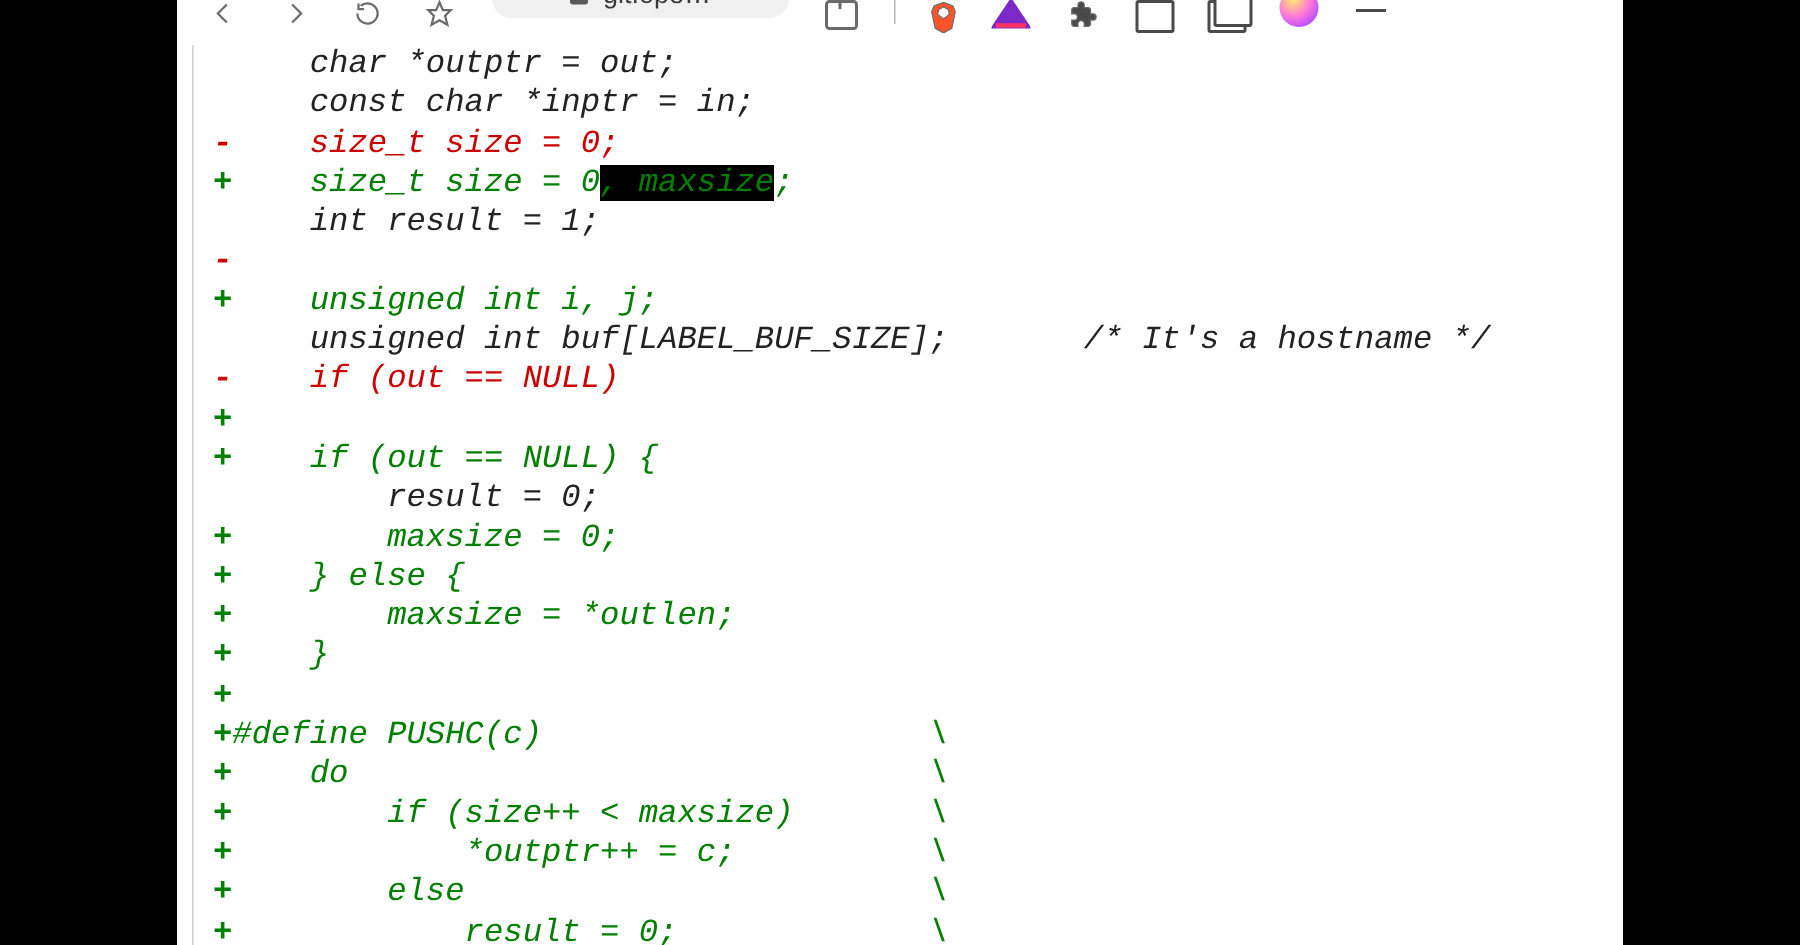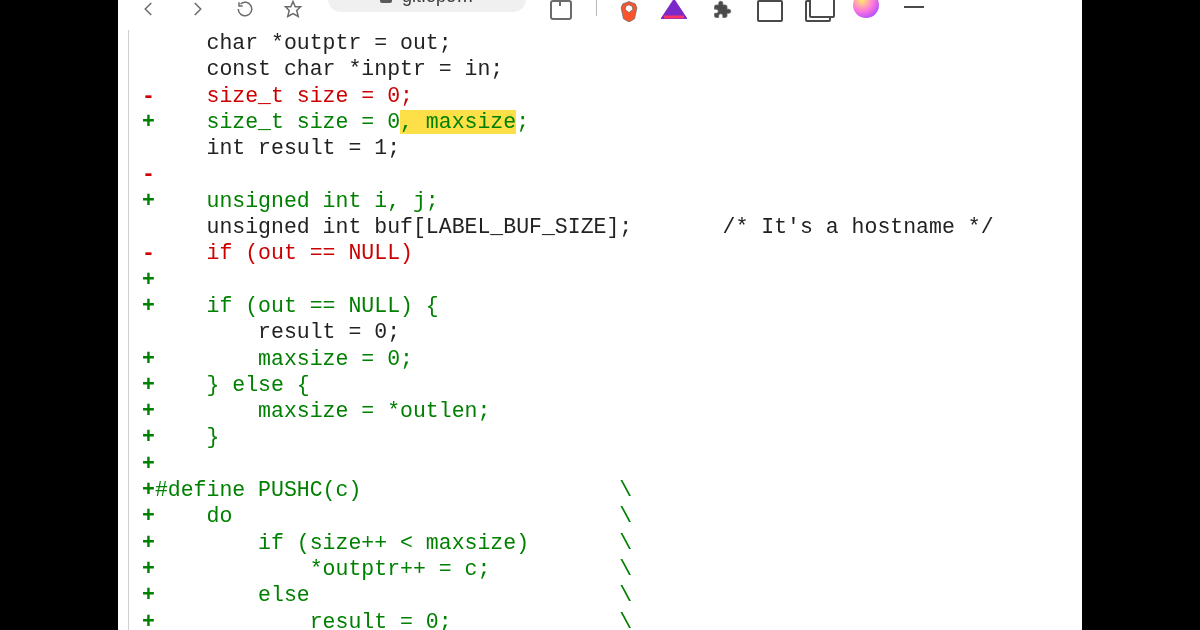--- a/index.html
+++ b/index.html
@@ -97,20 +97,21 @@
     background: radial-gradient(circle at 35% 30%, #ffec6a 0%, #ff7ad9 45%, #b14cff 80%, #6a1dd9 100%);
     margin-top:-8px;
   }
   .minus { width:20px;height:2px;background:#4a4a4a;margin-top:6px;}
   
   .diff-wrap {
     flex: 1;
     padding: 10px 0 0 10px;
     overflow: hidden;
     position: relative;
+    font-style: italic;
   }
   .left-rule {
     position: absolute;
     left: 10px; top: 10px; bottom: 0; width: 1px;
     background: #cfcfcf;
   }
   .diff {
     font-family: "Menlo", "Consolas", "Courier New", monospace;
     font-size: 21.5px;
     line-height: 26.3px;
@@ -123,21 +124,21 @@
     display: inline-block;
     width: 1ch;
     font-weight: 700;
   }
   .minus-l { color: #cc0000; }
   .minus-l .sign { color:#cc0000; }
   .plus-l  { color: #008000; }
   .plus-l  .sign { color:#008000; }
   .ctx-l   { color: #222; }
   .ctx-l   .sign { color: transparent; }
-  .hl { background: #fde047; }
+  .hl { background: #000000; }
 </style>
 </head>
 <body>
 
 <div class="frame">
 
   <div class="toolbar">
     <div class="tb-icon">
       <svg width="22" height="18" viewBox="0 0 24 24" fill="none" stroke-width="2">
           <polyline points="15 4 7 12 15 20"></polyline>

